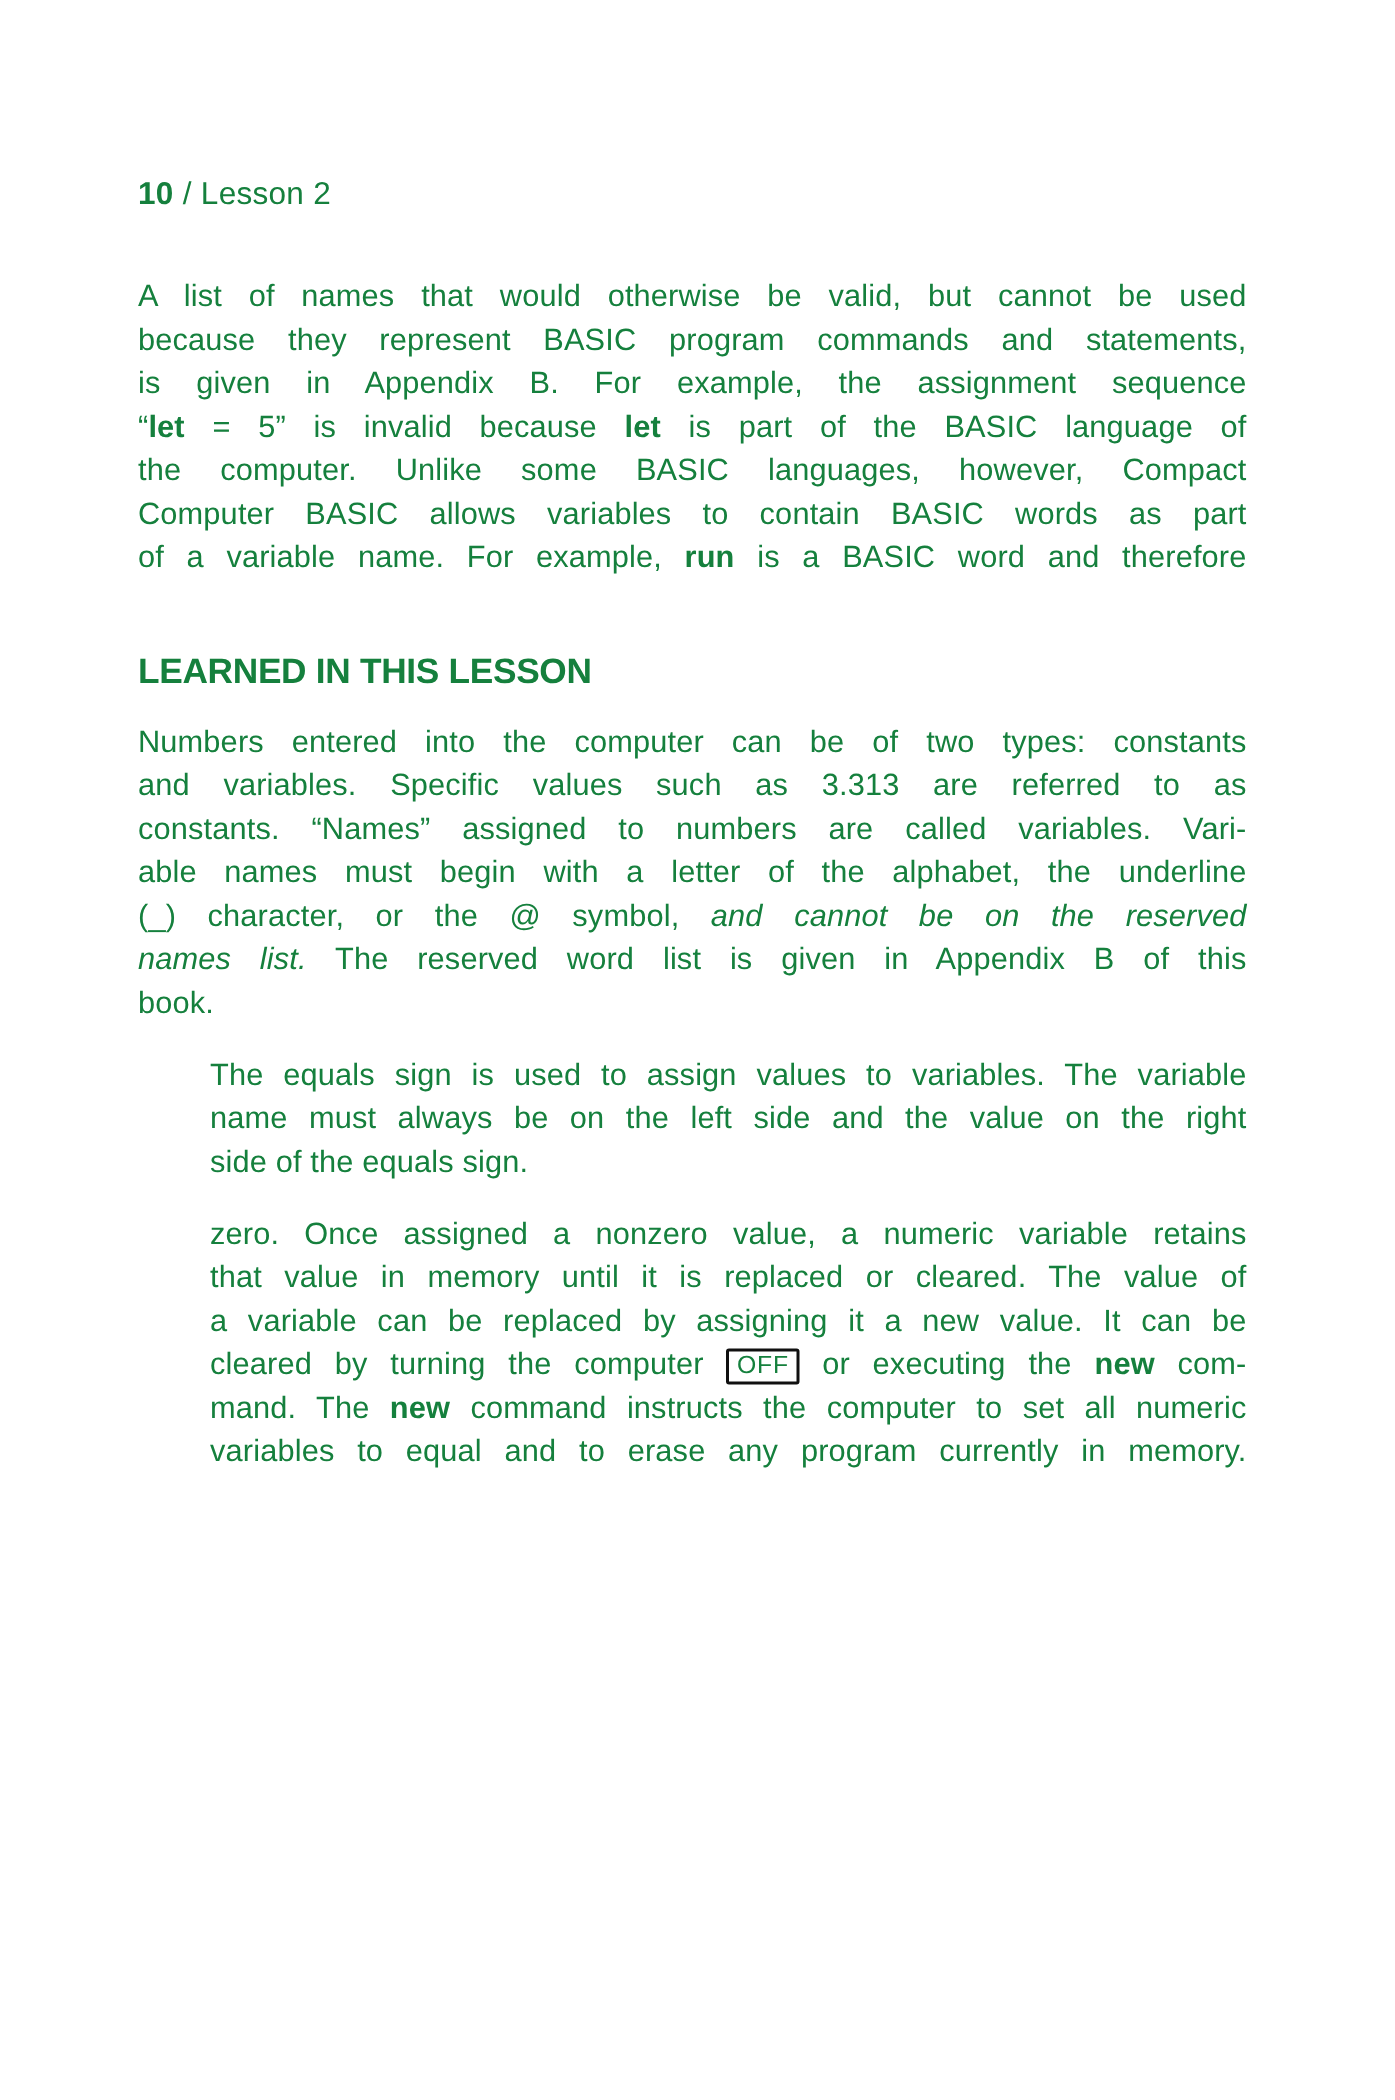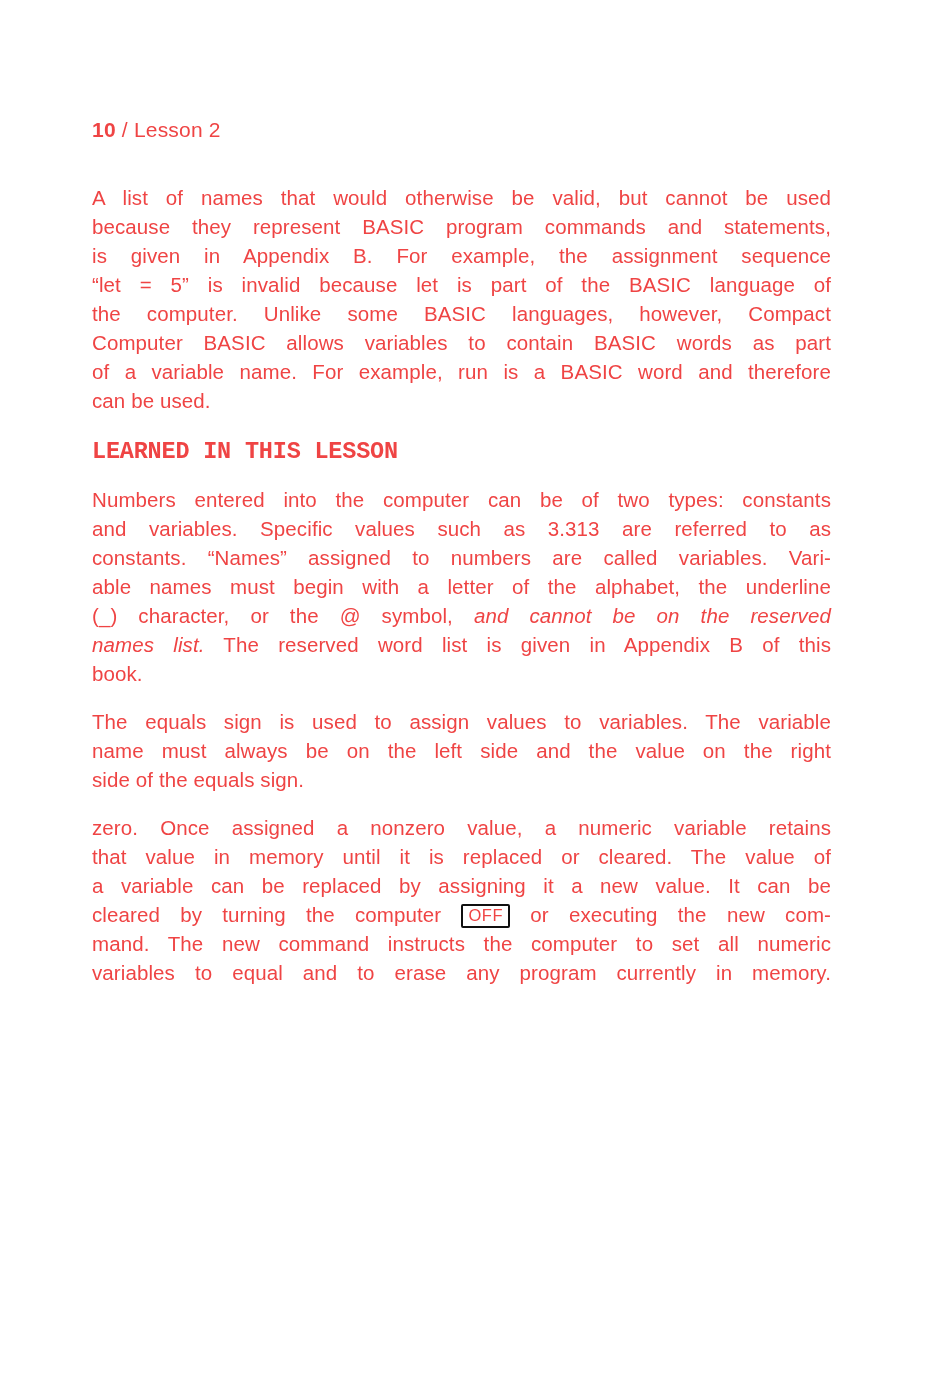--- a/index.html
+++ b/index.html
@@ -7,83 +7,81 @@
     padding: 0;
     background: #ffffff;
   }
   .page {
     position: relative;
     width: 930px;
     height: 1400px;
     background: #ffffff;
     overflow: hidden;
     font-family: "Liberation Sans", "DejaVu Sans", sans-serif;
-    color: #ef4444;
+    color: #15803d;
     box-sizing: border-box;
     padding: 118px 99px 0 92px;
   }
   .header {
     font-size: 21px;
     line-height: 24px;
     margin-bottom: 41px;
     letter-spacing: 0.2px;
   }
   .header .num { font-weight: bold; }
   .para { margin: 0; }
-  .para + .para { margin-top: 19px; }
+  .para + .para { margin-top: 19px; margin-left: 48px; }
   .line {
     font-size: 20.5px;
     line-height: 29px;
     text-align: justify;
     text-align-last: justify;
     letter-spacing: 0.1px;
   }
   .line.last {
     text-align-last: left;
   }
-  .b { font-weight: normal; }
+  .b { font-weight: bold; }
   .i { font-style: italic; }
   .key {
     display: inline-block;
     font-weight: normal;
     font-size: 16.5px;
     line-height: 19px;
     border: 2px solid #101010;
     border-radius: 2px;
     padding: 0 5px 1px 5px;
     vertical-align: 1px;
     letter-spacing: 0.5px;
     text-align: center;
   }
   .heading {
     font-weight: bold;
     font-size: 23.5px;
     line-height: 26px;
     letter-spacing: -0.2px;
-    margin: 24px 0 20px 0;
-    font-family: Liberation Mono, monospace;
+    margin: 48px 0 20px 0;
   }
 </style>
 </head>
 <body>
 
 <div class="page">
   <div class="header">
     <span class="num">10</span><span> / </span><span>Lesson 2</span>
   </div>
   <div id="content">
       <div class="para">
         <div class="line"><span>A list of names that would otherwise be valid, but cannot be used</span></div>
         <div class="line"><span>because they represent BASIC program commands and statements,</span></div>
         <div class="line"><span>is given in Appendix B. For example, the assignment sequence</span></div>
         <div class="line"><span>“</span><span class="b">let</span><span> = 5” is invalid because </span><span class="b">let</span><span> is part of the BASIC language of</span></div>
         <div class="line"><span>the computer. Unlike some BASIC languages, however, Compact</span></div>
         <div class="line"><span>Computer BASIC allows variables to contain BASIC words as part</span></div>
         <div class="line"><span>of a variable name. For example, </span><span class="b">run</span><span> is a BASIC word and therefore</span></div>
-        <div class="line last"><span>can be used.</span></div>
       </div>
       <div class="heading">LEARNED IN THIS LESSON</div>
       <div class="para">
         <div class="line"><span>Numbers entered into the computer can be of two types: constants</span></div>
         <div class="line"><span>and variables. Specific values such as 3.313 are referred to as</span></div>
         <div class="line"><span>constants. “Names” assigned to numbers are called variables. Vari-</span></div>
         <div class="line"><span>able names must begin with a letter of the alphabet, the underline</span></div>
         <div class="line"><span>(_) character, or the @ symbol, </span><span class="i">and cannot be on the reserved</span></div>
         <div class="line"><span class="i">names list.</span><span> The reserved word list is given in Appendix B of this</span></div>
         <div class="line last"><span>book.</span></div>

